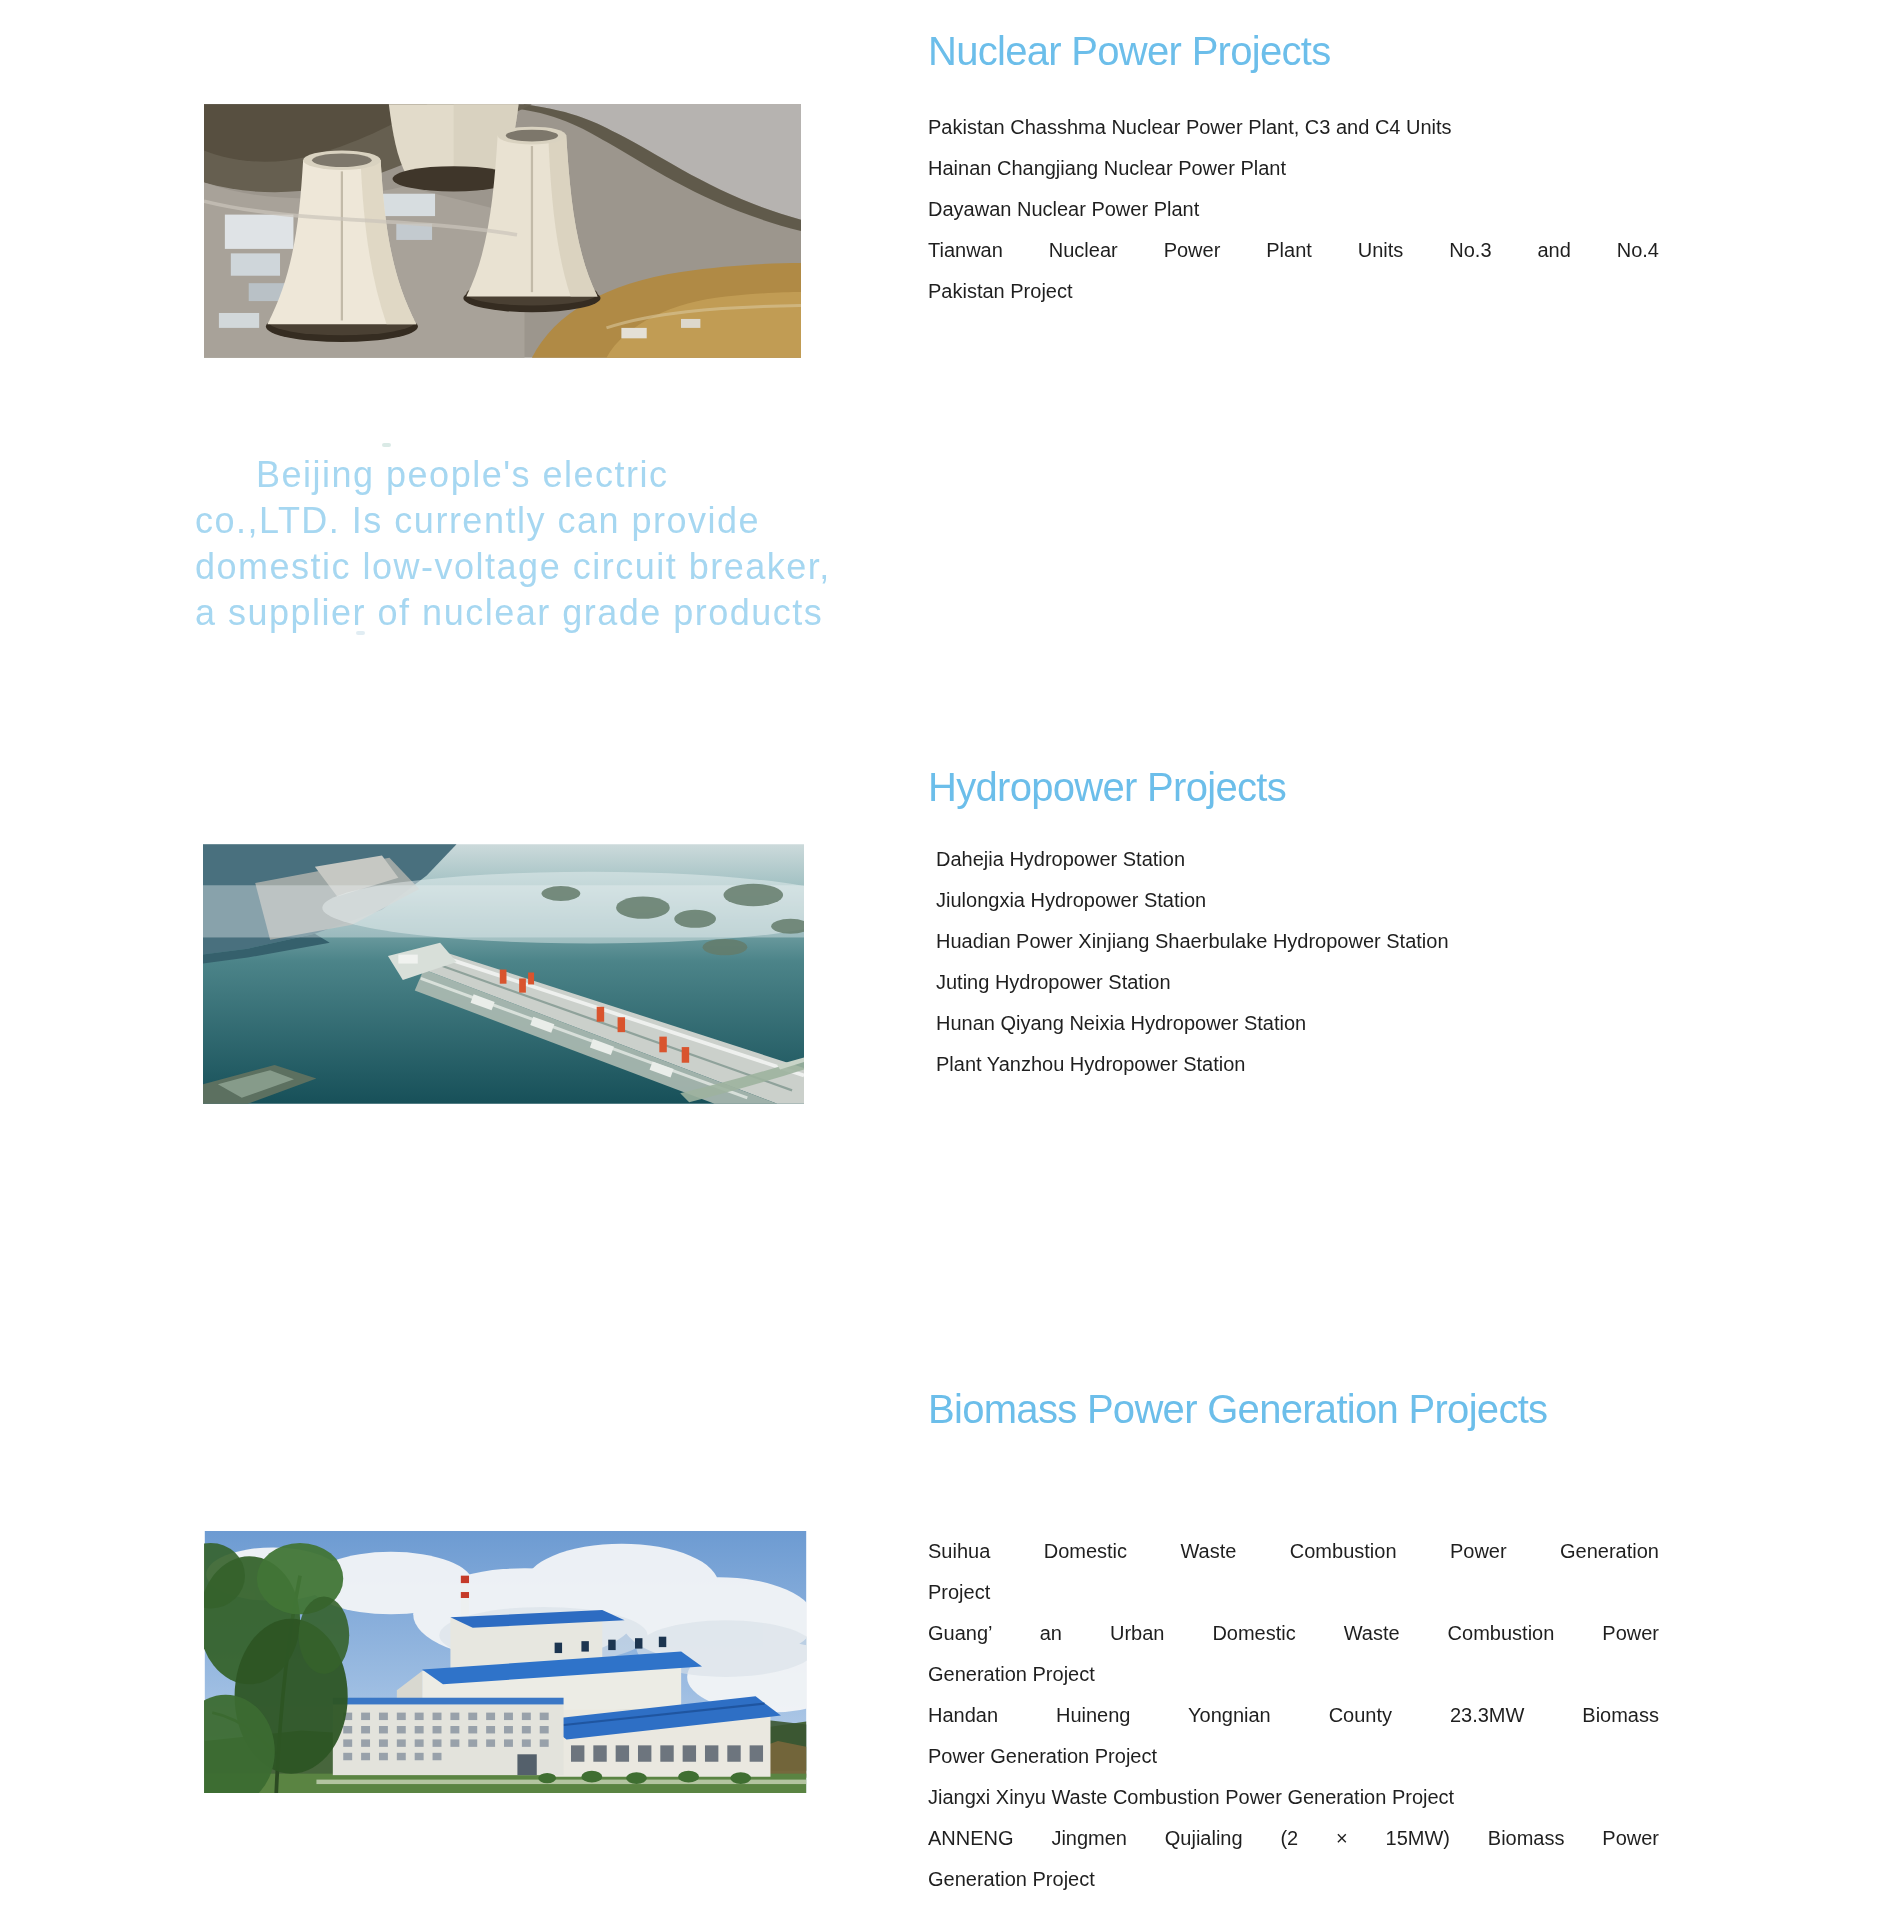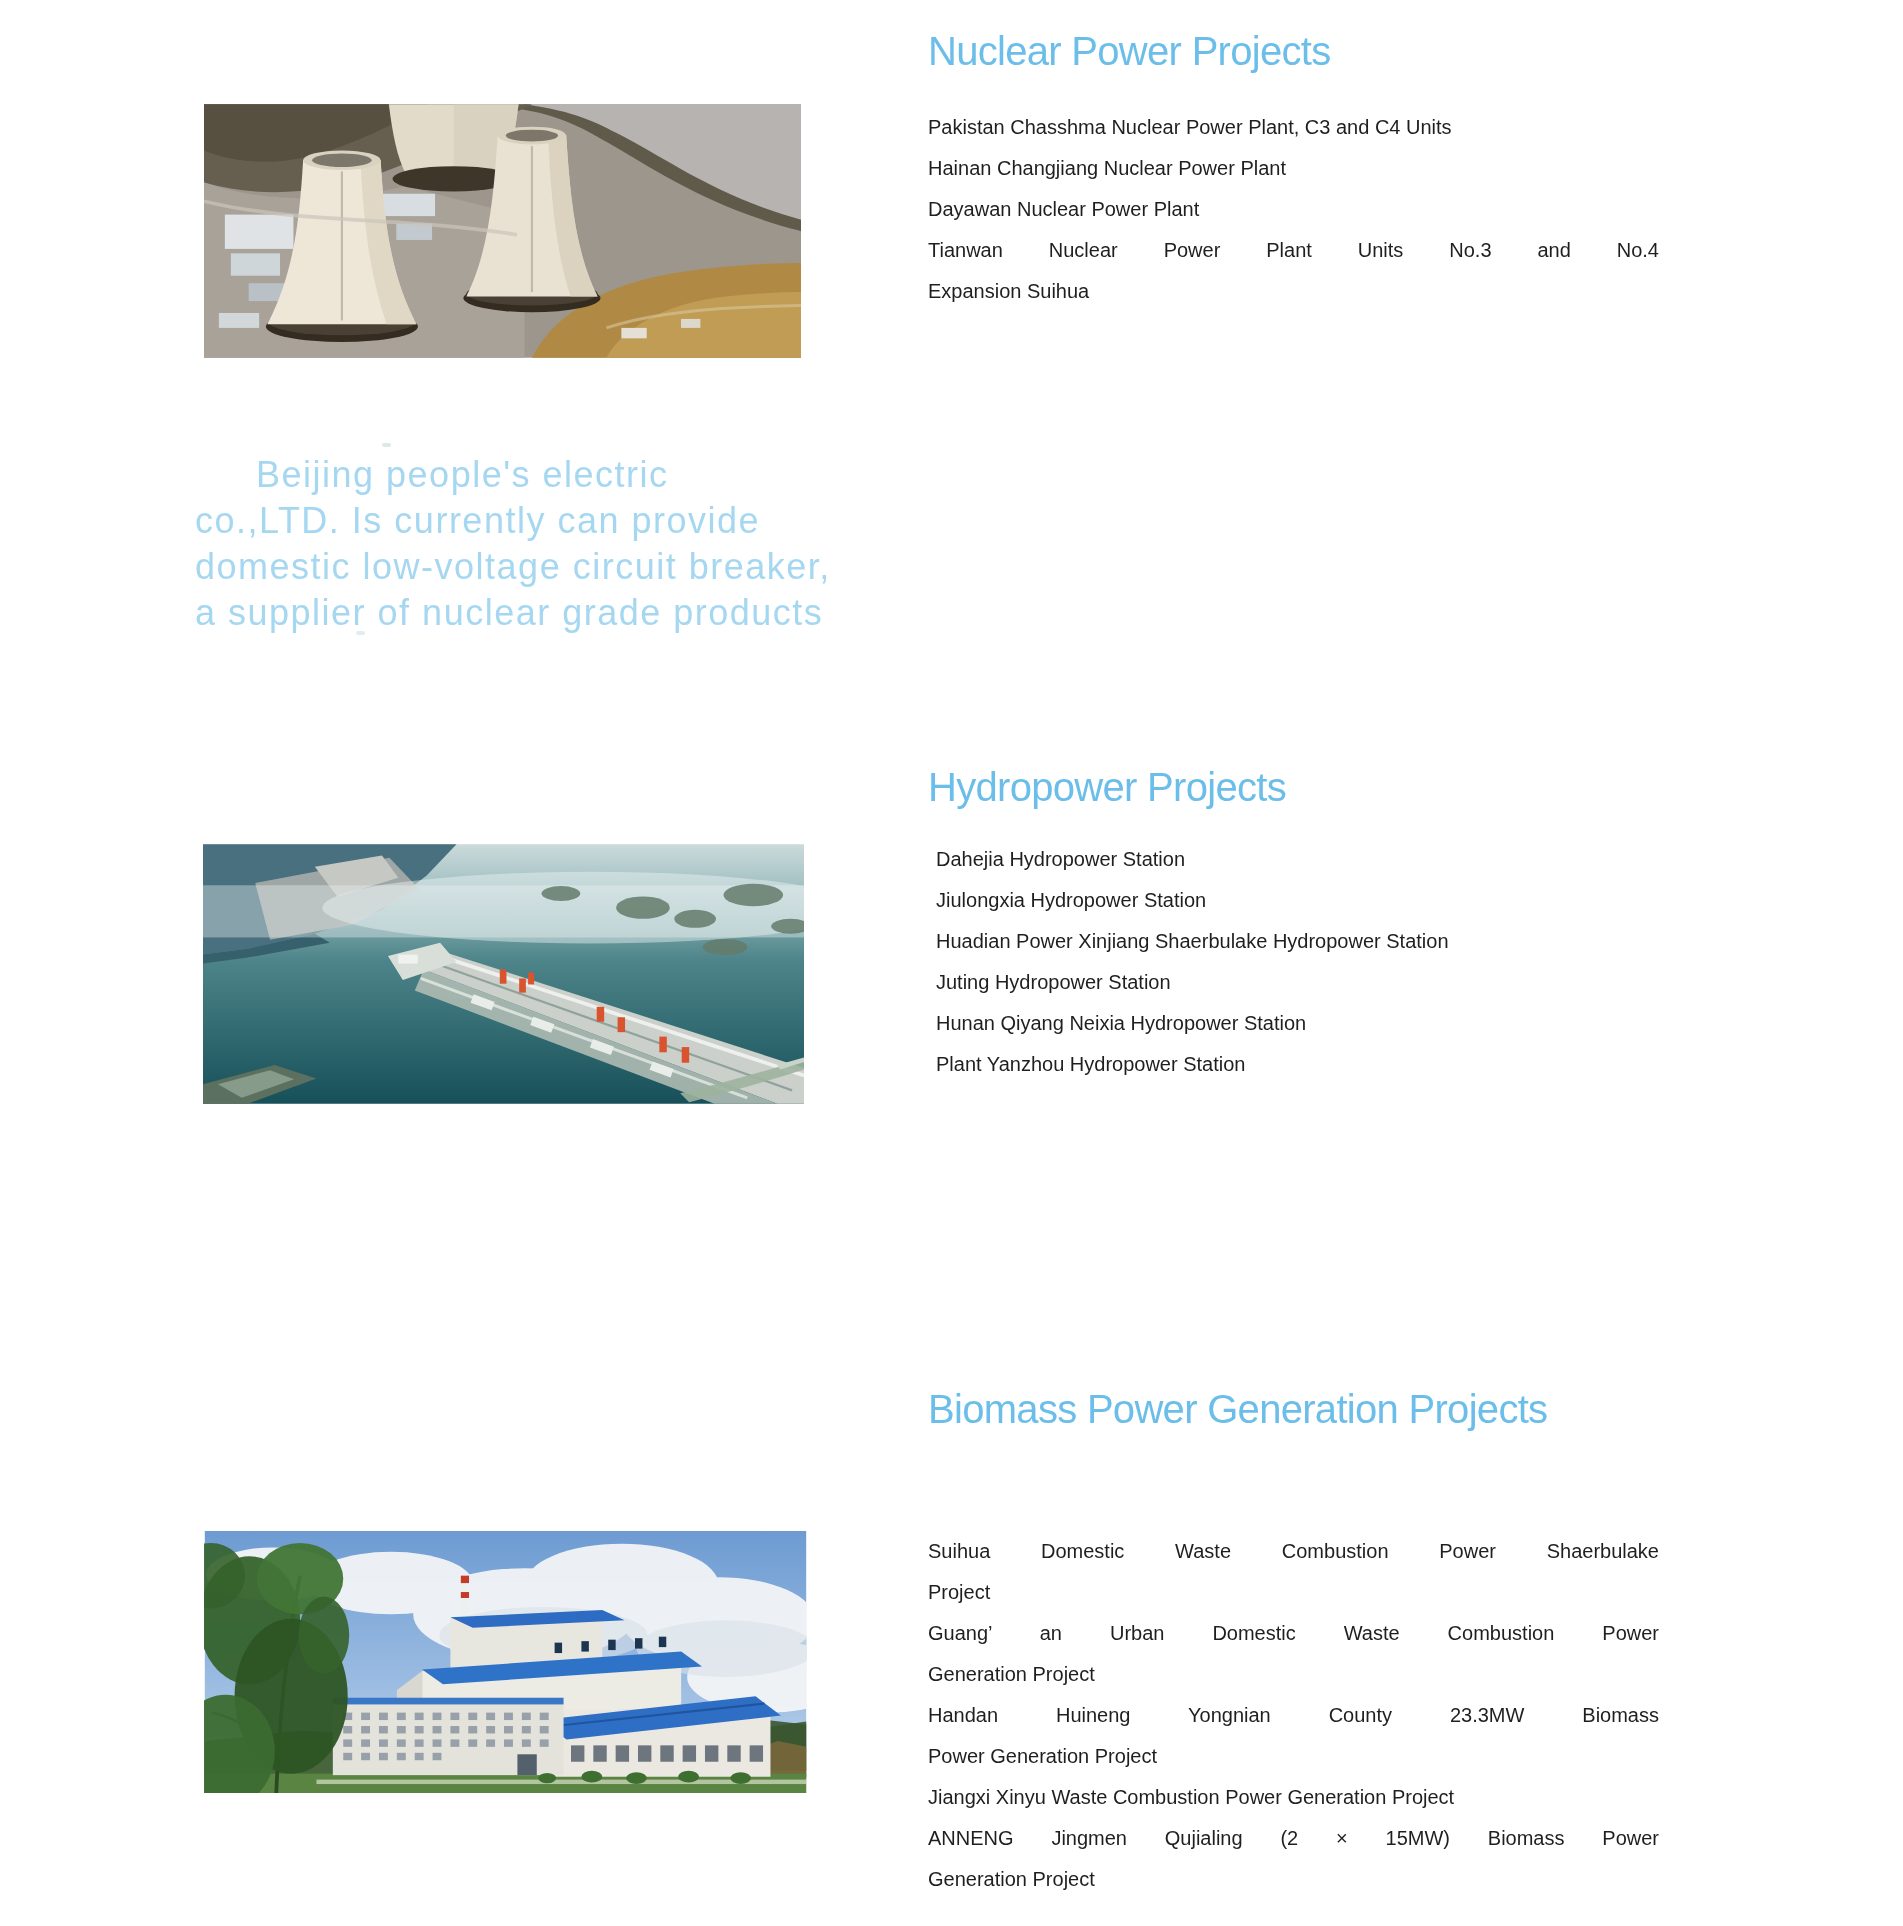--- a/index.html
+++ b/index.html
@@ -90,21 +90,21 @@
     <path d="M540,300 C600,280 680,272 801,270" stroke="#d8c79b" stroke-width="4" fill="none" opacity="0.6"></path>
     <rect x="560" y="300" width="34" height="14" fill="#e4e0d6"></rect>
     <rect x="640" y="288" width="26" height="12" fill="#ddd8cc"></rect>
   </svg>
 
   <div class="plist" style="top:107px;">
     <div class="pline">Pakistan Chasshma Nuclear Power Plant, C3 and C4 Units</div>
     <div class="pline">Hainan Changjiang Nuclear Power Plant</div>
     <div class="pline">Dayawan Nuclear Power Plant</div>
     <div class="pline j">Tianwan Nuclear Power Plant Units No.3 and No.4</div>
-    <div class="pline">Expansion Suihua</div>
+    <div class="pline">Pakistan Project</div>
   </div>
 
   <div class="intro">
     <span class="iline indent">Beijing people's electric</span>
     <span class="iline">co.,LTD. Is currently can provide</span>
     <span class="iline">domestic low-voltage circuit breaker,</span>
     <span class="iline">a supplier of nuclear grade products</span>
   </div>
   <div class="smudge" style="left:382px;top:443px;width:9px;height:3.7px;background:#bcd9d2;"></div>
   <div class="smudge" style="left:356px;top:631px;width:9px;height:3.7px;background:#c9dfe9;"></div>
@@ -312,21 +312,21 @@
       <ellipse cx="60" cy="120" rx="68" ry="86" fill="#36632c" opacity="0.95"></ellipse>
       <ellipse cx="128" cy="64" rx="58" ry="48" fill="#417536" opacity="0.95"></ellipse>
       <ellipse cx="116" cy="222" rx="76" ry="104" fill="#2d5524" opacity="0.95"></ellipse>
       <ellipse cx="28" cy="296" rx="66" ry="76" fill="#3c6b31" opacity="0.95"></ellipse>
       <ellipse cx="160" cy="140" rx="34" ry="52" fill="#35622b" opacity="0.9"></ellipse>
       <ellipse cx="8" cy="60" rx="46" ry="44" fill="#35622b" opacity="0.9"></ellipse>
     </g>
   </svg>
 
   <div class="plist" style="top:1531px;">
-    <div class="pline j">Suihua Domestic Waste Combustion Power Shaerbulake</div>
+    <div class="pline j">Suihua Domestic Waste Combustion Power Generation</div>
     <div class="pline">Project</div>
     <div class="pline j">Guang’ an Urban Domestic Waste Combustion Power</div>
     <div class="pline">Generation Project</div>
     <div class="pline j">Handan Huineng Yongnian County 23.3MW Biomass</div>
     <div class="pline">Power Generation Project</div>
     <div class="pline">Jiangxi Xinyu Waste Combustion Power Generation Project</div>
     <div class="pline j">ANNENG Jingmen Qujialing (2 × 15MW) Biomass Power</div>
     <div class="pline">Generation Project</div>
   </div>
 

